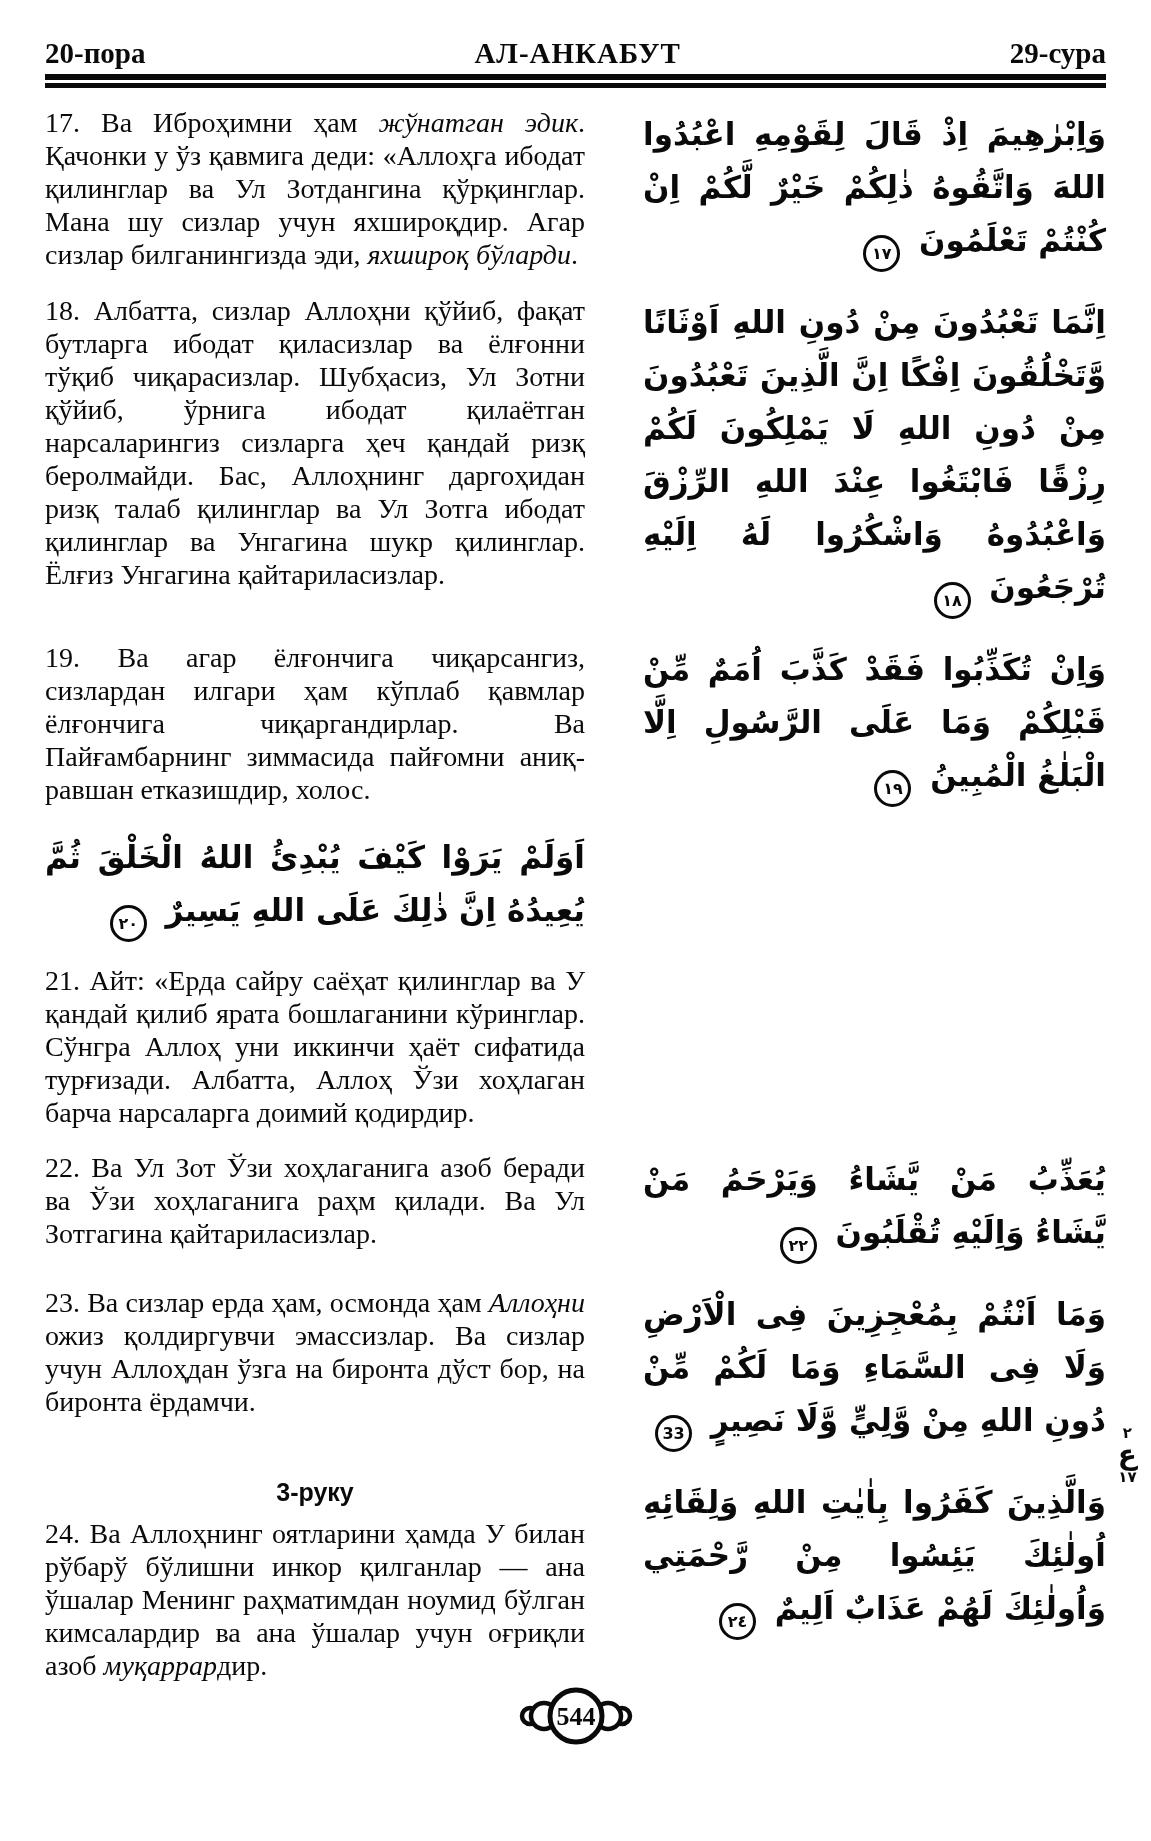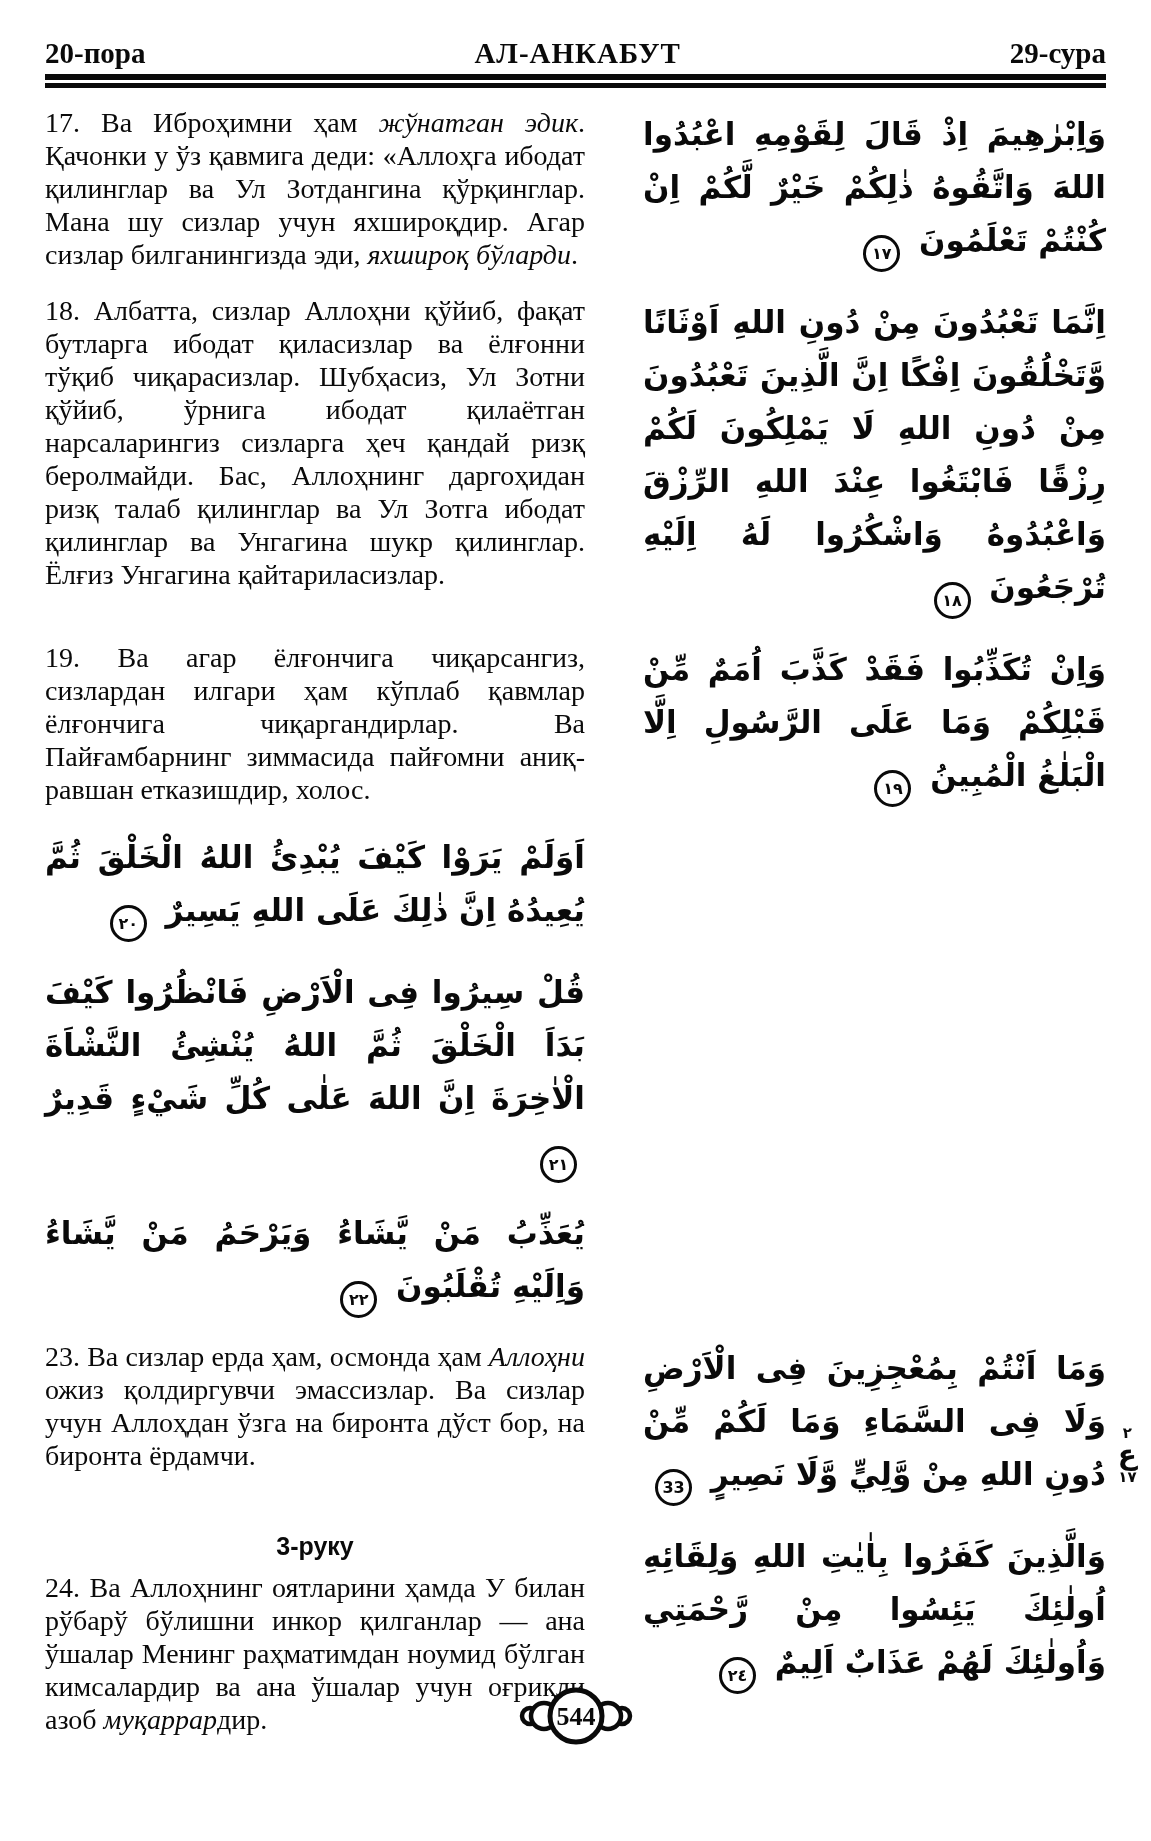--- a/index.html
+++ b/index.html
@@ -110,23 +110,28 @@
       <div class="verse-row">
         <div class="uz">
           <div><span>19. Ва агар ёлғончига чиқарсангиз, сизлардан илгари ҳам кўплаб қавмлар ёлғончига чиқаргандирлар. Ва Пайғамбарнинг зиммасида пайғомни аниқ-равшан етказишдир, холос.</span></div>
         </div>
         <div class="ar" dir="rtl">وَاِنْ تُكَذِّبُوا فَقَدْ كَذَّبَ اُمَمٌ مِّنْ قَبْلِكُمْ وَمَا عَلَى الرَّسُولِ اِلَّا الْبَلٰغُ الْمُبِينُ <span class="ayah">١٩</span></div>
       </div>
       <div class="verse-row">
         <div class="ar" dir="rtl">اَوَلَمْ يَرَوْا كَيْفَ يُبْدِئُ اللهُ الْخَلْقَ ثُمَّ يُعِيدُهُ اِنَّ ذٰلِكَ عَلَى اللهِ يَسِيرٌ <span class="ayah">٢٠</span></div>
       </div>
       <div class="verse-row">
-        <div class="ar" dir="rtl">قُلْ سِيرُوا فِى الْاَرْضِ فَانْظُرُوا كَيْفَ بَدَاَ الْخَلْقَ ثُمَّ اللهُ يُنْشِئُ النَّشْاَةَ الْاٰخِرَةَ اِنَّ اللهَ عَلٰى كُلِّ شَيْءٍ قَدِيرٌ <span class="ayah">٢١</span></div>
+        <div class="uz">
+          <div><span>21. Айт: «Ерда сайру саёҳат қилинглар ва У қандай қилиб ярата бошлаганини кўринглар. Сўнгра Аллоҳ уни иккинчи ҳаёт сифатида турғизади. Албатта, Аллоҳ Ўзи хоҳлаган барча нарсаларга доимий қодирдир.</span></div>
+        </div>
       </div>
       <div class="verse-row">
+        <div class="uz">
+          <div><span>22. Ва Ул Зот Ўзи хоҳлаганига азоб беради ва Ўзи хоҳлаганига раҳм қилади. Ва Ул Зотгагина қайтариласизлар.</span></div>
+        </div>
         <div class="ar" dir="rtl">يُعَذِّبُ مَنْ يَّشَاءُ وَيَرْحَمُ مَنْ يَّشَاءُ وَاِلَيْهِ تُقْلَبُونَ <span class="ayah">٢٢</span></div>
       </div>
       <div class="verse-row">
         <div class="uz">
           <div><span>23. Ва сизлар ерда ҳам, осмонда ҳам </span><span class="it">Аллоҳни</span><span> ожиз қолдиргувчи эмассизлар. Ва сизлар учун Аллоҳдан ўзга на биронта дўст бор, на биронта ёрдамчи.</span></div>
         </div>
         <div class="ar" dir="rtl">وَمَا اَنْتُمْ بِمُعْجِزِينَ فِى الْاَرْضِ وَلَا فِى السَّمَاءِ وَمَا لَكُمْ مِّنْ دُونِ اللهِ مِنْ وَّلِيٍّ وَّلَا نَصِيرٍ <span class="ayah">33</span></div>
       </div>
       <div class="verse-row">
         <div class="uz">

